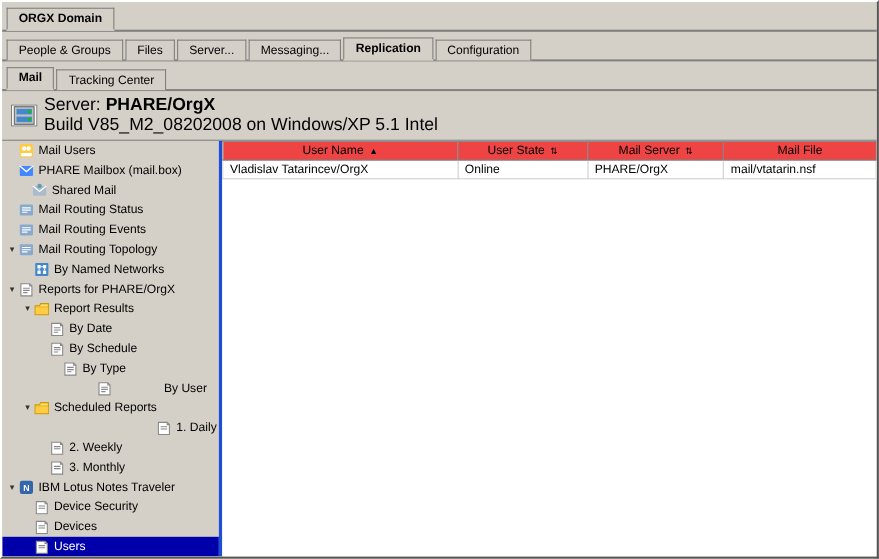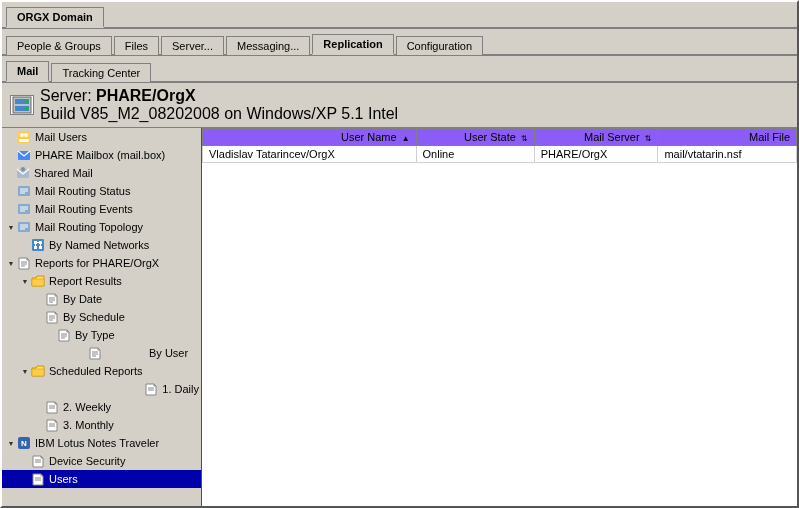--- a/index.html
+++ b/index.html
@@ -92,21 +92,21 @@
     .main-content {
       display: flex;
       flex: 1;
       overflow: hidden;
     }
 
     
     .sidebar {
       width: 200px;
       background: #d4d0c8;
-      border-right: 1px solid #1d4ed8;
+      border-right: 3px solid #1d4ed8;
       overflow-y: auto;
       overflow-x: hidden;
       flex-shrink: 0;
     }
 
     .tree-item {
       display: flex;
       align-items: center;
       padding: 1px 2px;
       cursor: pointer;
@@ -165,24 +165,24 @@
     }
 
     
     .data-table {
       width: 100%;
       border-collapse: collapse;
       font-size: 11px;
     }
 
     .data-table thead th {
-      background: #8b5cf6;
+      background: #ef4444;
       border: 1px solid #808080;
       padding: 2px 6px;
-      text-align: right;
+      text-align: center;
       font-weight: normal;
       cursor: pointer;
       white-space: nowrap;
     }
 
     .data-table thead th .sort-indicator {
       font-size: 8px;
       margin-left: 2px;
     }
 
@@ -274,21 +274,21 @@
         <span class="expander leaf"></span>
         <span class="icon">
           <svg width="14" height="14" viewBox="0 0 14 14">
             <rect x="1" y="3" width="12" height="9" fill="#4488ff" rx="1"></rect>
             <polyline points="1,3 7,8 13,3" fill="none" stroke="#fff" stroke-width="1.2"></polyline>
           </svg>
         </span>
         <span class="label">PHARE Mailbox (mail.box)</span>
       </div>
 
-      <div class="tree-item" style="padding-left:3px;">
+      <div class="tree-item" style="padding-left:16px;">
         <span class="expander leaf"></span>
         <span class="icon">
           <svg width="14" height="14" viewBox="0 0 14 14">
             <rect x="1" y="3" width="12" height="9" fill="#aabbcc" rx="1"></rect>
             <polyline points="1,3 7,8 13,3" fill="none" stroke="#fff" stroke-width="1.2"></polyline>
             <circle cx="7" cy="3" r="2" fill="#6699aa"></circle>
           </svg>
         </span>
         <span class="label">Shared Mail</span>
       </div>
@@ -498,20 +498,32 @@
           <svg width="12" height="14" viewBox="0 0 12 14">
             <path d="M1,2 L9,2 L11,4 L11,13 L1,13 Z" fill="#fff" stroke="#888" stroke-width="1"></path>
             <path d="M9,2 L9,4 L11,4" fill="none" stroke="#888" stroke-width="1"></path>
             <line x1="3" y1="6" x2="9" y2="6" stroke="#888" stroke-width="1"></line>
             <line x1="3" y1="8" x2="9" y2="8" stroke="#888" stroke-width="1"></line>
           </svg>
         </span>
         <span class="label">Device Security</span>
       </div>
 
+      <div class="tree-item" style="padding-left:18px;">
+        <span class="expander leaf"></span>
+        <span class="icon">
+          <svg width="12" height="14" viewBox="0 0 12 14">
+            <path d="M1,2 L9,2 L11,4 L11,13 L1,13 Z" fill="#fff" stroke="#888" stroke-width="1"></path>
+            <path d="M9,2 L9,4 L11,4" fill="none" stroke="#888" stroke-width="1"></path>
+            <line x1="3" y1="6" x2="9" y2="6" stroke="#888" stroke-width="1"></line>
+            <line x1="3" y1="8" x2="9" y2="8" stroke="#888" stroke-width="1"></line>
+          </svg>
+        </span>
+        <span class="label">Devices</span>
+      </div>
 
       <div class="tree-item selected" style="padding-left:18px;">
         <span class="expander leaf"></span>
         <span class="icon">
           <svg width="12" height="14" viewBox="0 0 12 14">
             <path d="M1,2 L9,2 L11,4 L11,13 L1,13 Z" fill="#fff" stroke="#888" stroke-width="1"></path>
             <path d="M9,2 L9,4 L11,4" fill="none" stroke="#888" stroke-width="1"></path>
             <line x1="3" y1="6" x2="9" y2="6" stroke="#888" stroke-width="1"></line>
             <line x1="3" y1="8" x2="9" y2="8" stroke="#888" stroke-width="1"></line>
           </svg>

